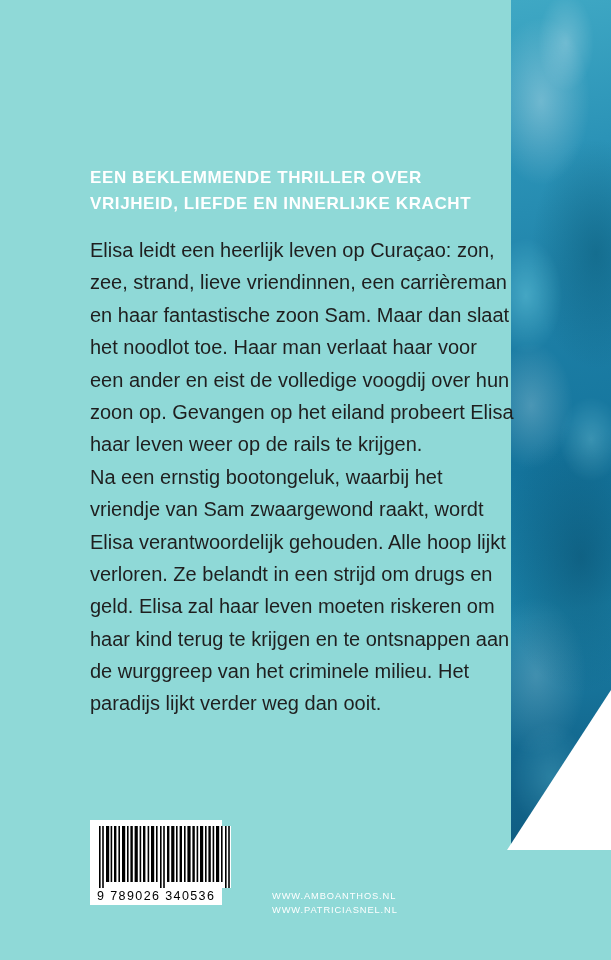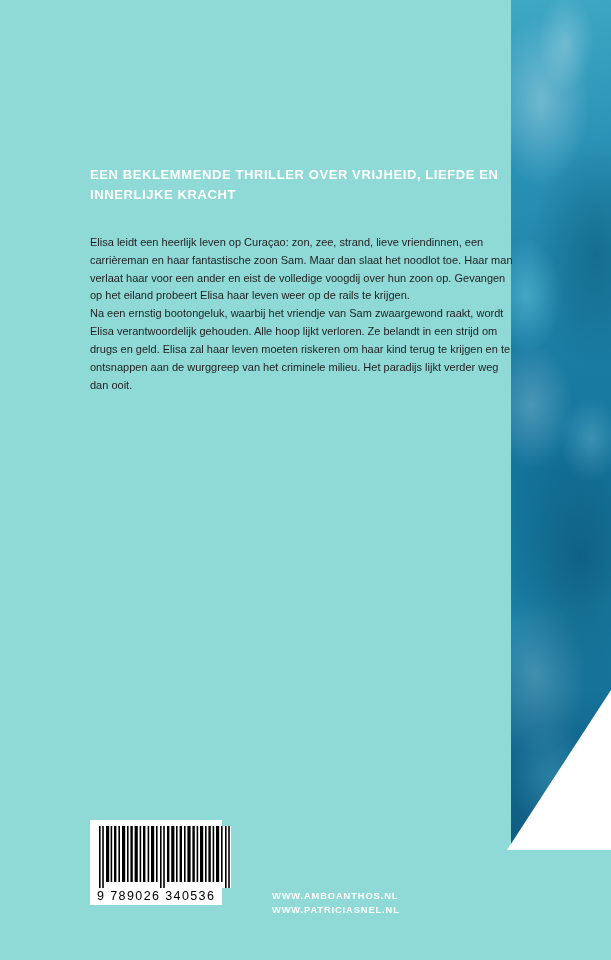--- a/index.html
+++ b/index.html
@@ -77,32 +77,32 @@
   }
 
   
   .headline {
     position: absolute;
     left: 90px;
     top: 165px;
     width: 420px;
     color: #ffffff;
     font-weight: bold;
-    font-size: 13px;
+    font-size: 17px;
     letter-spacing: 0.6px;
     line-height: 1.52;
     text-transform: uppercase;
   }
   .blurb {
     position: absolute;
     left: 90px;
     top: 234px;
     width: 425px;
     color: #1f1f1f;
-    font-size: 11px;
+    font-size: 20px;
     line-height: 1.62;
   }
   .blurb p {
     margin: 0;
   }
 
   
   .barcode {
     position: absolute;
     left: 90px;
@@ -129,21 +129,21 @@
 
   
   .urls {
     position: absolute;
     left: 272px;
     top: 889px;
     color: #ffffff;
     font-size: 9.3px;
     letter-spacing: 0.9px;
     line-height: 1.55;
-    font-weight: bold;
+    font-weight: normal;
   }
   .urls div {
     white-space: nowrap;
   }
 </style>
 </head>
 <body>
 
 <div class="page">
 

